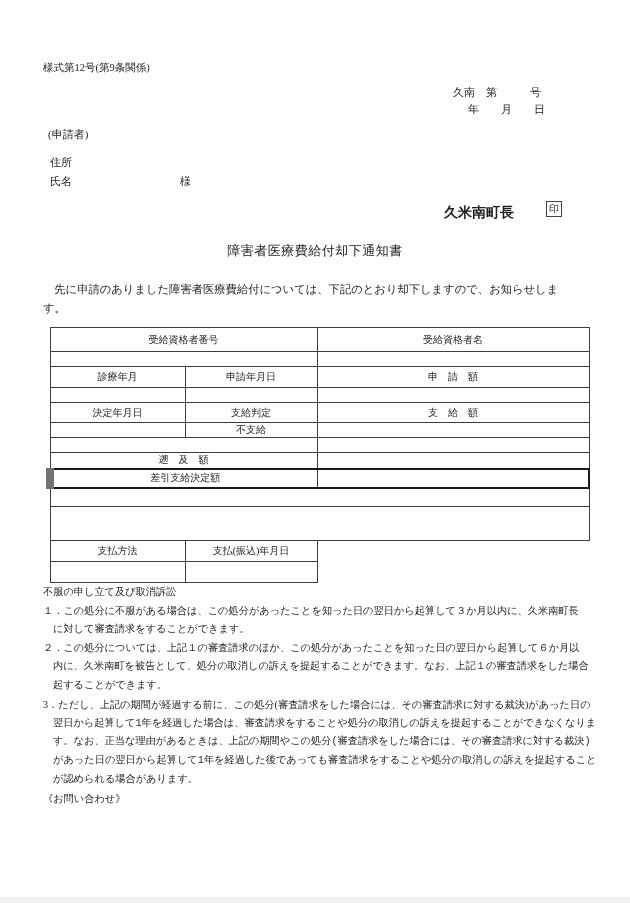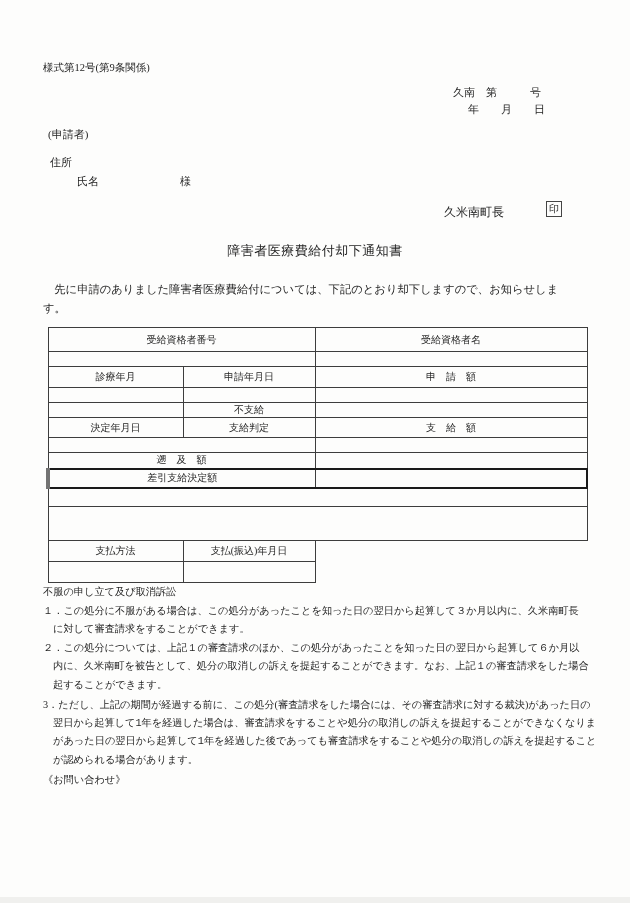--- a/index.html
+++ b/index.html
@@ -5,21 +5,21 @@
   html,body { margin:0; padding:0; background:#e8e8e8; }
   .page {
     position:relative; width:630px; height:903px;
     background:#fdfdfc; color:#1f1f1f;
     font-family:"Liberation Serif","DejaVu Serif",serif;
     overflow:hidden; margin:0 auto;
   }
   .abs { position:absolute; white-space:pre; }
   .fs105 { font-size:10.5px; }
   .fs11  { font-size:11px; }
-  .fs115 { font-size:12px; }
+  .fs115 { font-size:14px;font-weight:bold; }
 
   .doc-title {
     position:absolute; left:0; top:242px; width:630px;
     text-align:center; font-size:13px; letter-spacing:0.5px; white-space:pre;
   }
 
   .seal-box {
     position:absolute; left:546px; top:201px; width:14px; height:14px;
     border:1px solid #444; font-size:10px; line-height:14px; text-align:center;
   }
@@ -31,21 +31,21 @@
   .main-table {
     position:absolute; left:46px; top:327px; width:539px;
     border-collapse:collapse; table-layout:fixed; font-size:10px;
   }
   .main-table td {
     border:1px solid #3d3d3d; text-align:center; vertical-align:middle;
     padding:0; overflow:hidden; white-space:pre;
   }
   .main-table td.nb { border:none; }
   .main-table tr.thick td { border-top:2px solid #1a1a1a; border-bottom:2px solid #1a1a1a; }
-  .main-table tr.thick td.tl { border-left:4px solid #737373; }
+  .main-table tr.thick td.tl { border-left:8px solid #737373; }
   .main-table tr.thick td.tr { border-right:2px solid #1a1a1a; }
 
   .notes {
     position:absolute; left:43px; top:583px; width:548px;
     font-size:10.2px; line-height:18.8px;
   }
   .notes .note-line { white-space:pre; }
   .notes .cont { padding-left:10px;font-family:Liberation Mono, monospace; }
 
   .bottom-edge { position:absolute; left:0; bottom:0; width:630px; height:6px; background:#f0f0ee; }
@@ -55,21 +55,21 @@
 
 <div class="page">
 
   <div class="abs fs105" style="left:43px; top:61px;">様式第12号(第9条関係)</div>
 
   <div class="abs fs11" style="left:453px; top:85px;text-align:center;">久南　第　　　号</div>
   <div class="abs fs11" style="left:468px; top:102px;">年　　月　　日</div>
 
   <div class="abs fs11" style="left:48px; top:127px;">(申請者)</div>
   <div class="abs fs11" style="left:50px; top:155px;">住所</div>
-  <div class="abs fs11" style="left:50px; top:174px;margin-left:27px;">氏名</div>
+  <div class="abs fs11" style="left:50px; top:174px;">氏名</div>
   <div class="abs fs11" style="left:180px; top:174px;">様</div>
 
   <div class="abs fs115" style="left:444px; top:204px;">久米南町長</div>
   <div class="seal-box">
     <span>印</span>
   </div>
 
   <div class="doc-title">障害者医療費給付却下通知書</div>
 
   <div class="intro">
@@ -95,29 +95,29 @@
     <tr style="height:21px">
       <td>診療年月</td>
       <td>申請年月日</td>
       <td>申　請　額</td>
     </tr>
     <tr style="height:15px">
       <td></td>
       <td></td>
       <td></td>
     </tr>
+    <tr style="height:20px">
+      <td>決定年月日</td>
+      <td>支給判定</td>
+      <td>支　給　額</td>
+    </tr>
     <tr style="height:15px">
       <td></td>
       <td>不支給</td>
       <td></td>
-    </tr>
-    <tr style="height:20px">
-      <td>決定年月日</td>
-      <td>支給判定</td>
-      <td>支　給　額</td>
     </tr>
     <tr style="height:15px">
       <td colspan="2"></td>
       <td></td>
     </tr>
     <tr style="height:16px">
       <td colspan="2">遡　及　額</td>
       <td></td>
     </tr>
     <tr style="height:19px" class="thick">
@@ -153,20 +153,21 @@
 
     <div>
       <div class="note-line">２．この処分については、上記１の審査請求のほか、この処分があったことを知った日の翌日から起算して６か月以</div>
       <div class="note-line cont">内に、久米南町を被告として、処分の取消しの訴えを提起することができます。なお、上記１の審査請求をした場合</div>
       <div class="note-line cont">起することができます。</div>
     </div>
 
     <div>
       <div class="note-line">3．ただし、上記の期間が経過する前に、この処分(審査請求をした場合には、その審査請求に対する裁決)があった日の</div>
       <div class="note-line cont">翌日から起算して1年を経過した場合は、審査請求をすることや処分の取消しの訴えを提起することができなくなりま</div>
+      <div class="note-line cont">す。なお、正当な理由があるときは、上記の期間やこの処分(審査請求をした場合には、その審査請求に対する裁決)</div>
       <div class="note-line cont">があった日の翌日から起算して1年を経過した後であっても審査請求をすることや処分の取消しの訴えを提起すること</div>
       <div class="note-line cont">が認められる場合があります。</div>
     </div>
 
     <div class="note-line">《お問い合わせ》</div>
   </div>
 
   <div class="bottom-edge"></div>
 </div>
 

